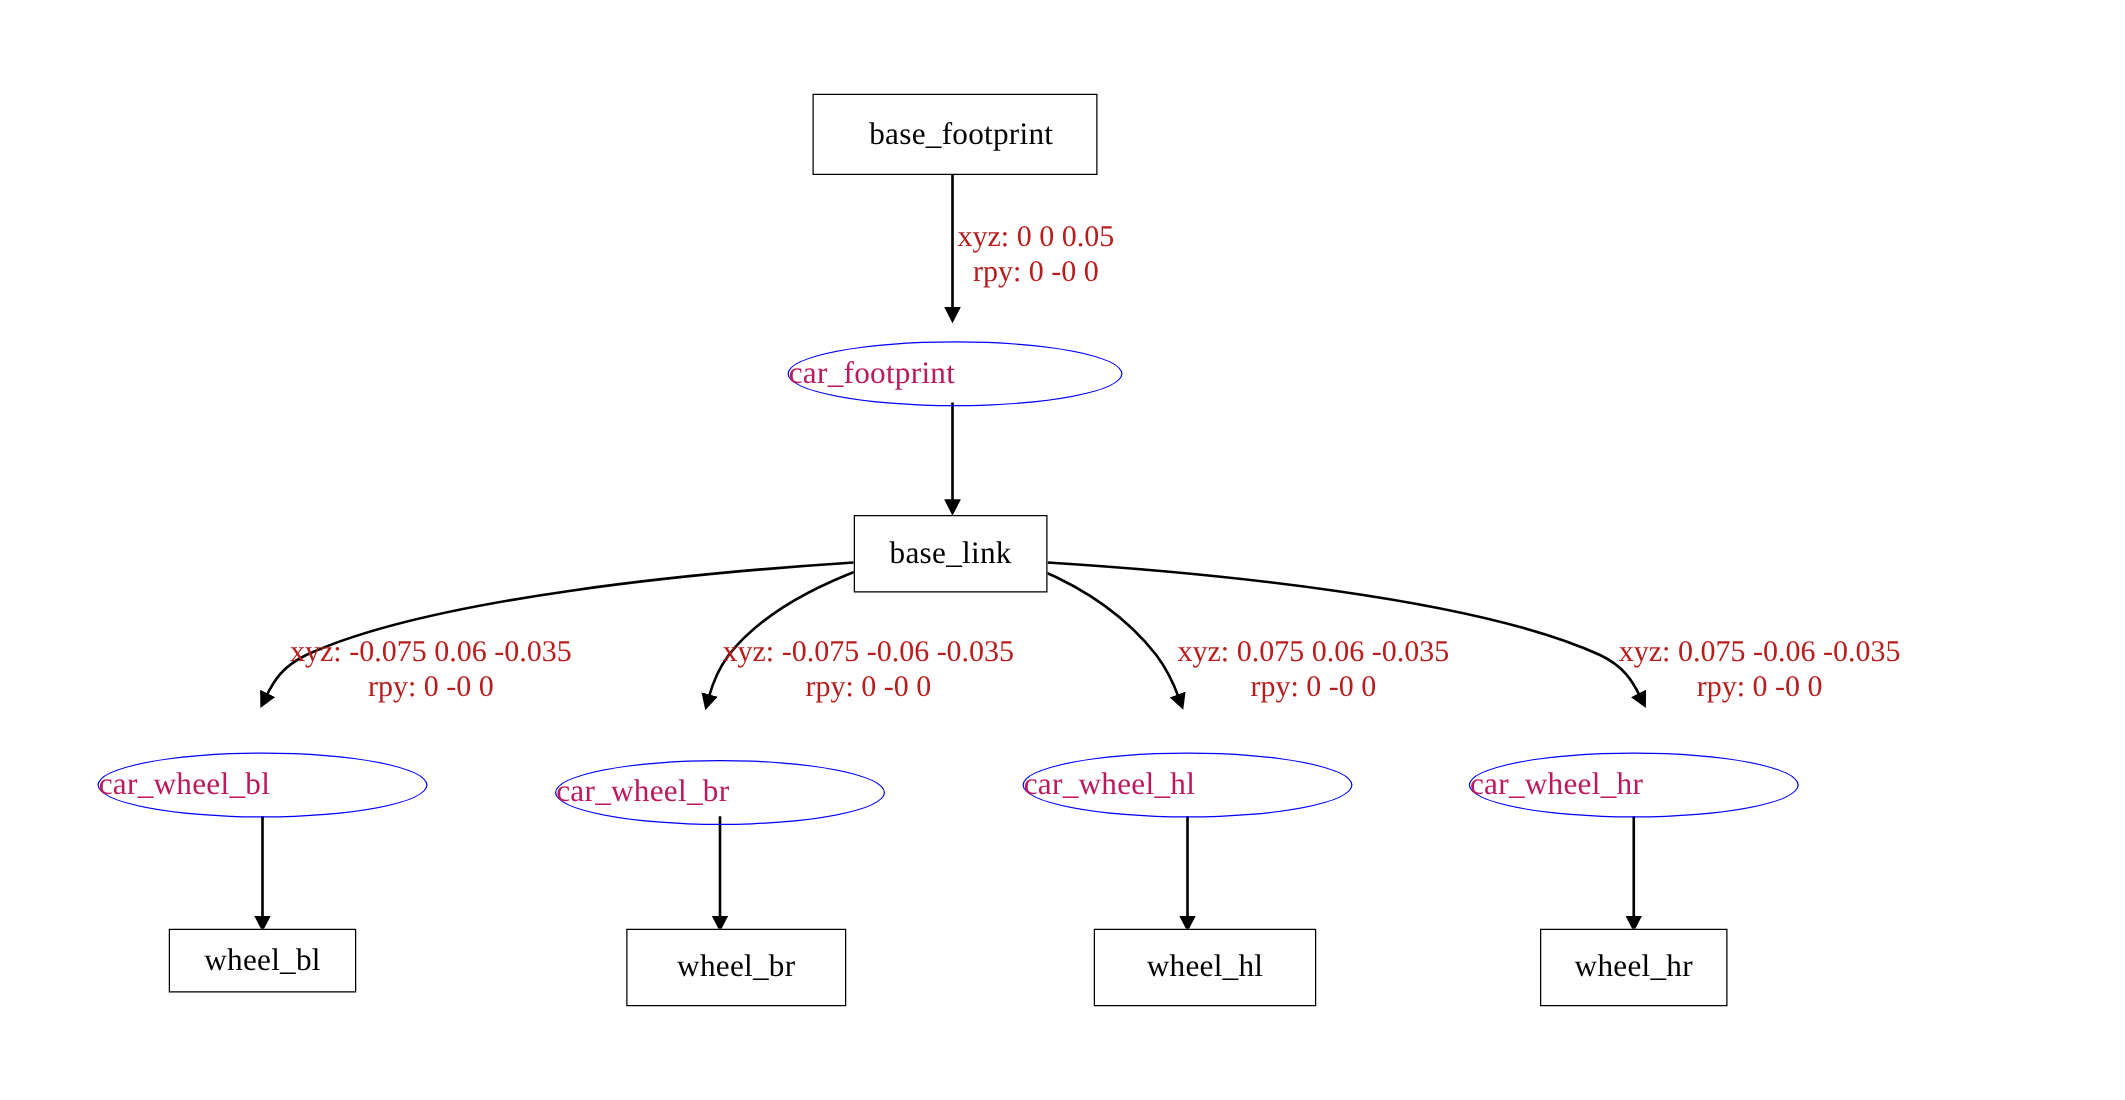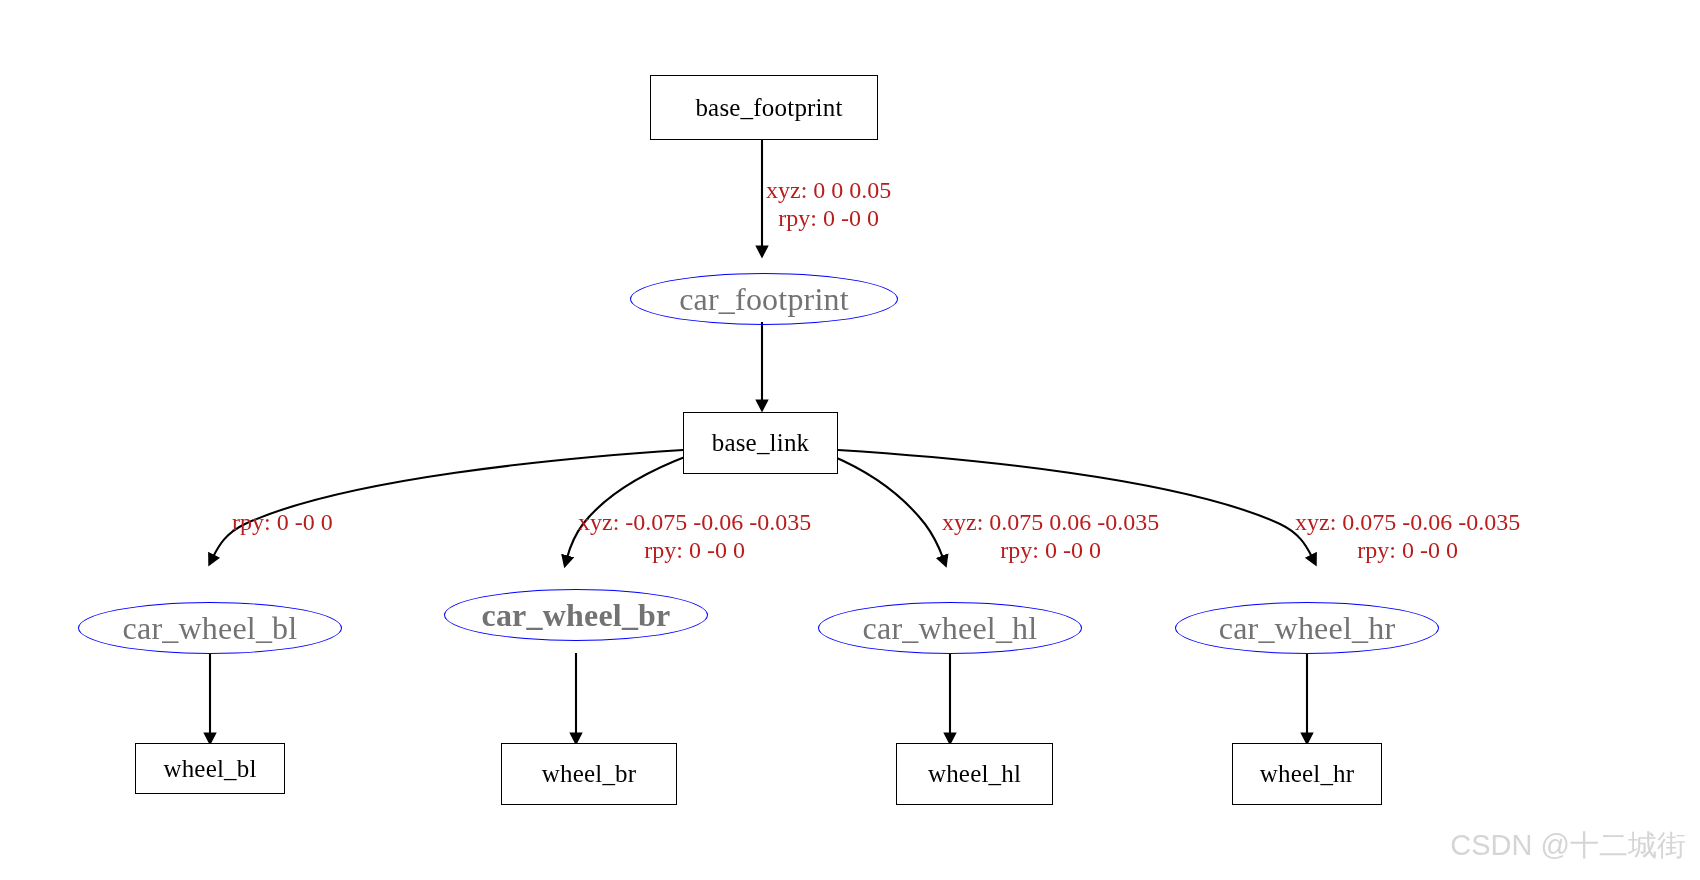--- a/index.html
+++ b/index.html
@@ -37,23 +37,23 @@
     letter-spacing: 0.2px;
   }
   .joint-ellipse {
     position: absolute;
     box-sizing: border-box;
     border: 1.9px solid #0000ff;
     border-radius: 50%;
     background: transparent;
     display: flex;
     align-items: center;
-    justify-content: center;
-    color: #737373;
-    font-size: 32px;
+    justify-content: flex-start;
+    color: #be185d;
+    font-size: 25px;
     font-family: "Liberation Serif", "DejaVu Serif", serif;
     white-space: nowrap;
     letter-spacing: 0.2px;
   }
   .edge-label {
     position: absolute;
     color: #b91c1c;
     font-size: 24px;
     line-height: 1.18;
     font-family: "Liberation Serif", "DejaVu Serif", serif;
@@ -116,67 +116,67 @@
   </div>
 
   <div class="link-box" style="left:135px; top:743px; width:150px; height:51px;">
     <span>wheel_bl</span>
   </div>
 
   <div class="link-box" style="left:501px; top:743px; width:176px; height:62px;">
     <span>wheel_br</span>
   </div>
 
-  <div class="link-box" style="left:875px; top:743px; width:157px; height:62px;margin-left:21px;">
+  <div class="link-box" style="left:875px; top:743px; width:178px; height:62px;">
     <span>wheel_hl</span>
   </div>
 
   <div class="link-box" style="left:1232px; top:743px; width:150px; height:62px;">
     <span>wheel_hr</span>
   </div>
 
   <div class="joint-ellipse" style="left:630px; top:273px; width:268px; height:52px;">
     <span>car_footprint</span>
   </div>
 
   <div class="joint-ellipse" style="left:78px; top:602px; width:264px; height:52px;">
     <span>car_wheel_bl</span>
   </div>
 
-  <div class="joint-ellipse" style="left:444px; top:589px; width:264px; height:52px;font-weight:bold;">
+  <div class="joint-ellipse" style="left:444px; top:608px; width:264px; height:52px;">
     <span>car_wheel_br</span>
   </div>
 
   <div class="joint-ellipse" style="left:818px; top:602px; width:264px; height:52px;">
     <span>car_wheel_hl</span>
   </div>
 
   <div class="joint-ellipse" style="left:1175px; top:602px; width:264px; height:52px;">
     <span>car_wheel_hr</span>
   </div>
 
   <div class="edge-label" style="left:766px; top:176px;">
     <span class="lbl-line">xyz: 0 0 0.05</span>
     <span class="lbl-line">rpy: 0 -0 0</span>
   </div>
 
   <div class="edge-label" style="left:232px; top:508px;">
+    <span class="lbl-line">xyz: -0.075 0.06 -0.035</span>
     <span class="lbl-line">rpy: 0 -0 0</span>
   </div>
 
   <div class="edge-label" style="left:578px; top:508px;">
     <span class="lbl-line">xyz: -0.075 -0.06 -0.035</span>
     <span class="lbl-line">rpy: 0 -0 0</span>
   </div>
 
   <div class="edge-label" style="left:942px; top:508px;">
     <span class="lbl-line">xyz: 0.075 0.06 -0.035</span>
     <span class="lbl-line">rpy: 0 -0 0</span>
   </div>
 
   <div class="edge-label" style="left:1295px; top:508px;">
     <span class="lbl-line">xyz: 0.075 -0.06 -0.035</span>
     <span class="lbl-line">rpy: 0 -0 0</span>
   </div>
 
-  <div class="watermark">CSDN @十二城街</div>
 
 </div>
 
 </body></html>

